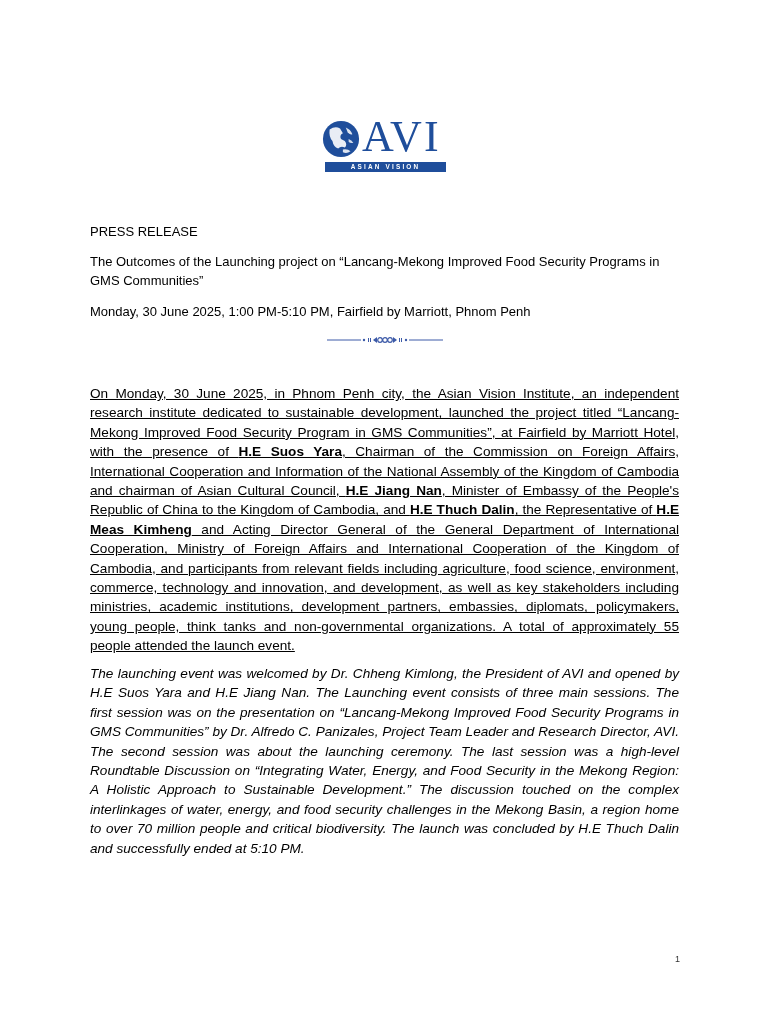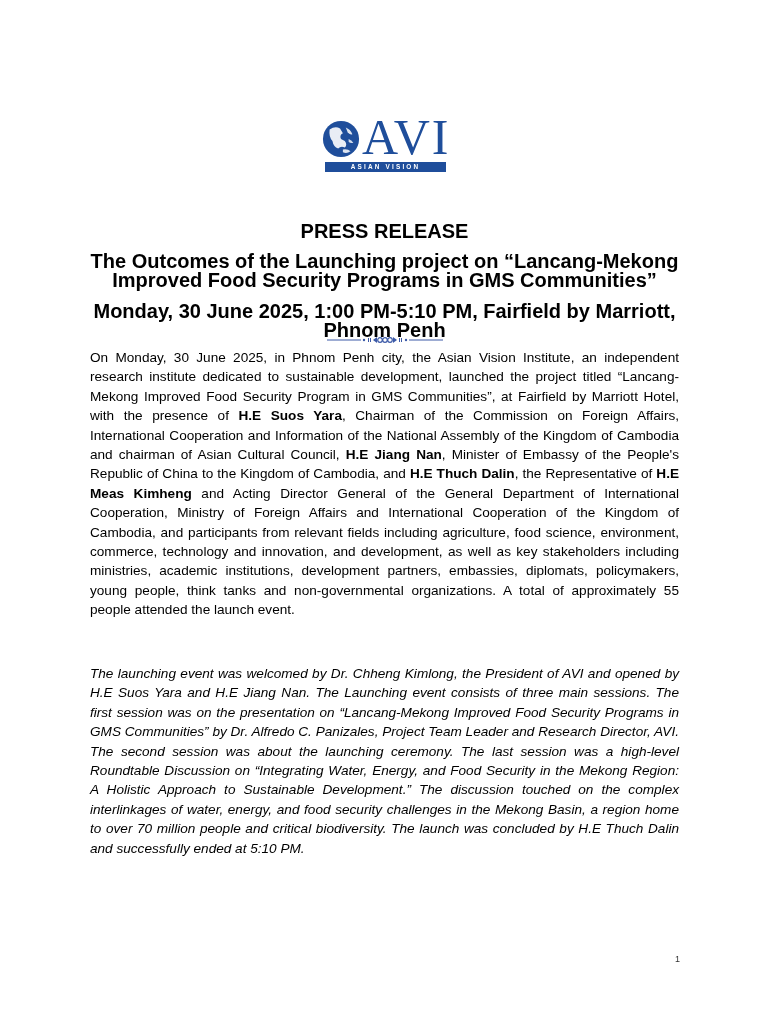--- a/index.html
+++ b/index.html
@@ -1,33 +1,33 @@
 <!DOCTYPE html>
 <html><head>
 <meta charset="utf-8">
 <style>
   html, body { margin: 0; padding: 0; background: #ffffff; }
   body { width: 769px; height: 1024px; position: relative; overflow: hidden;
          font-family: "Liberation Sans", sans-serif; color: #000; }
   .logo { position: absolute; left: 322px; top: 118px; width: 126px; height: 56px; }
   .logo-globe { position: absolute; left: 0; top: 2px; width: 38px; height: 38px; }
   .logo-text { position: absolute; left: 40px; top: -4px; font-family: "Liberation Serif", serif;
-               font-size: 50px; color: #1f4e9b; letter-spacing: 2px; line-height: 46px; }
+               font-size: 44px; color: #1f4e9b; letter-spacing: 2px; line-height: 46px; }
   .logo-band { position: absolute; left: 3px; top: 44px; width: 121px; height: 10px; background: #1f4e9b;
                color: #fff; font-size: 6.4px; font-weight: bold; letter-spacing: 2.2px; text-align: center;
                line-height: 10px; font-family: "Liberation Sans", sans-serif; }
-  .heading { position: absolute; left: 90px; width: 589px; text-align: center; font-weight: bold;
-             font-size: 20px; line-height: 19px; }
+  .heading { position: absolute; left: 90px; width: 589px; font-weight: normal;
+             font-size: 13px; line-height: 19px; }
   .h-press { top: 222px; }
   .h-title { top: 252px; }
   .h-date  { top: 302px; }
   .divider { position: absolute; left: 327px; top: 334px; width: 116px; height: 12px; }
   .para { position: absolute; left: 90px; width: 589px; font-size: 13.6px; line-height: 19.4px;
           text-align: justify; }
-  .p1 { top: 348px; }
+  .p1 { top: 384px; text-decoration: underline; }
   .p2 { top: 664px; font-style: italic; }
   .para b { font-weight: bold; }
   .page-num { position: absolute; left: 675px; top: 954px; font-size: 9px; color: #333; }
 </style>
 </head>
 <body>
 
 <div class="logo">
   <svg class="logo-globe" viewBox="0 0 40 40">
     <circle cx="20" cy="20" r="19" fill="#1f4e9b"></circle>

